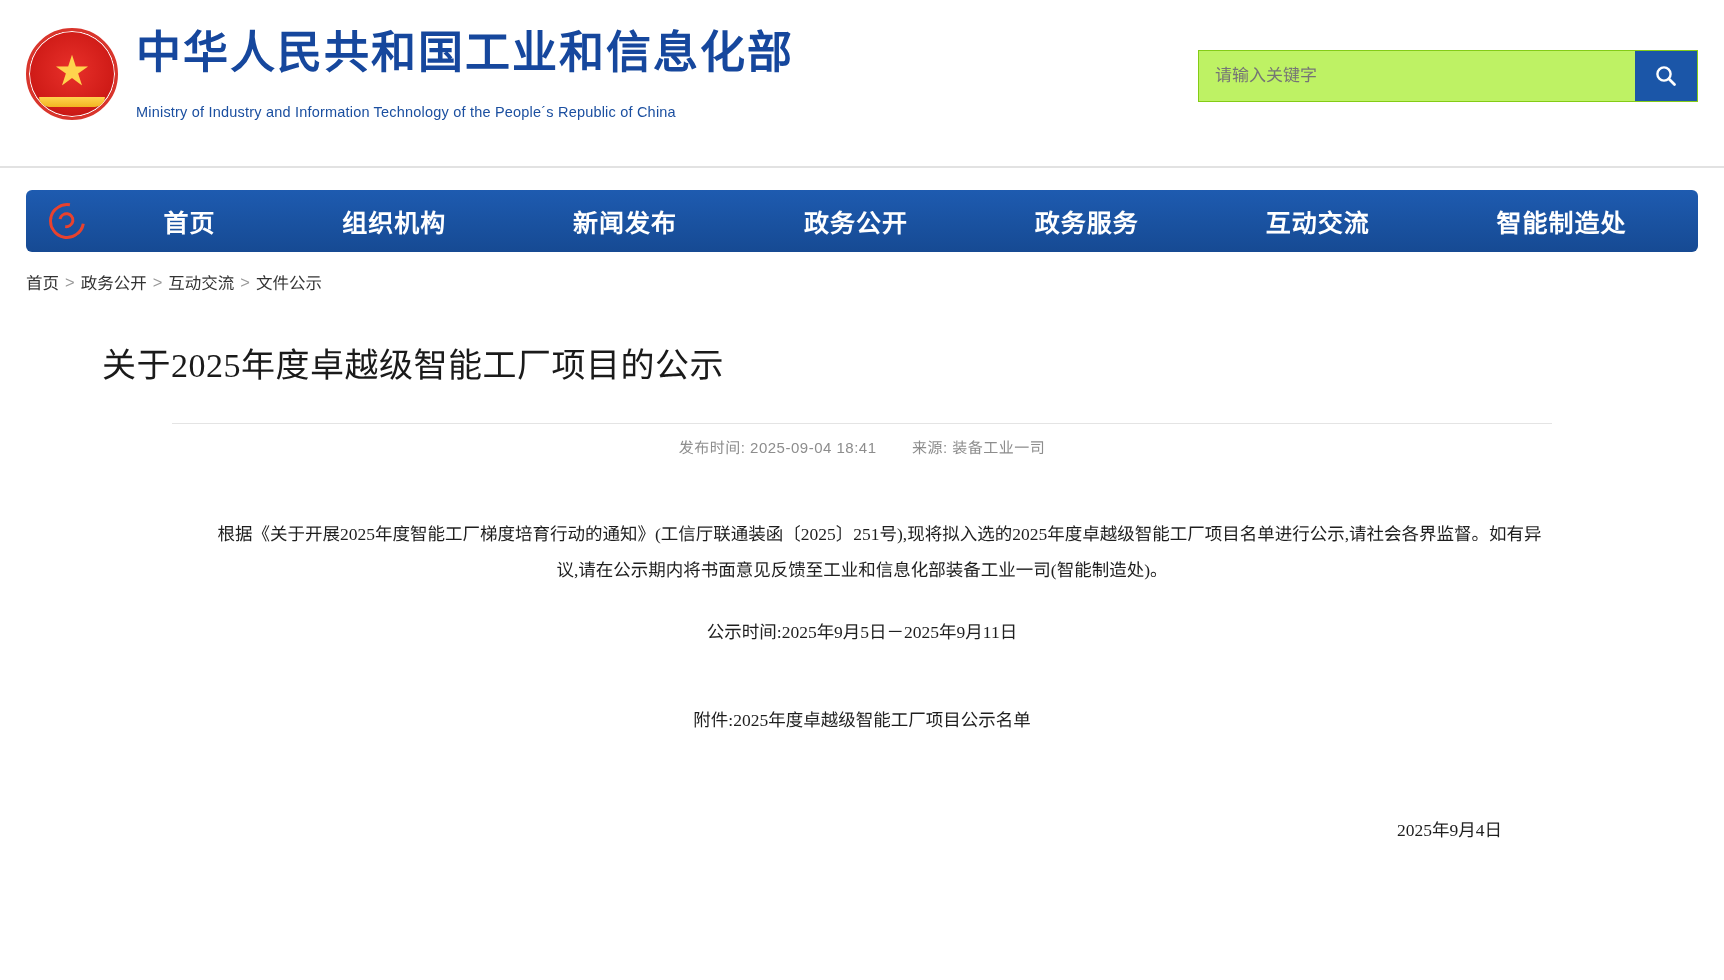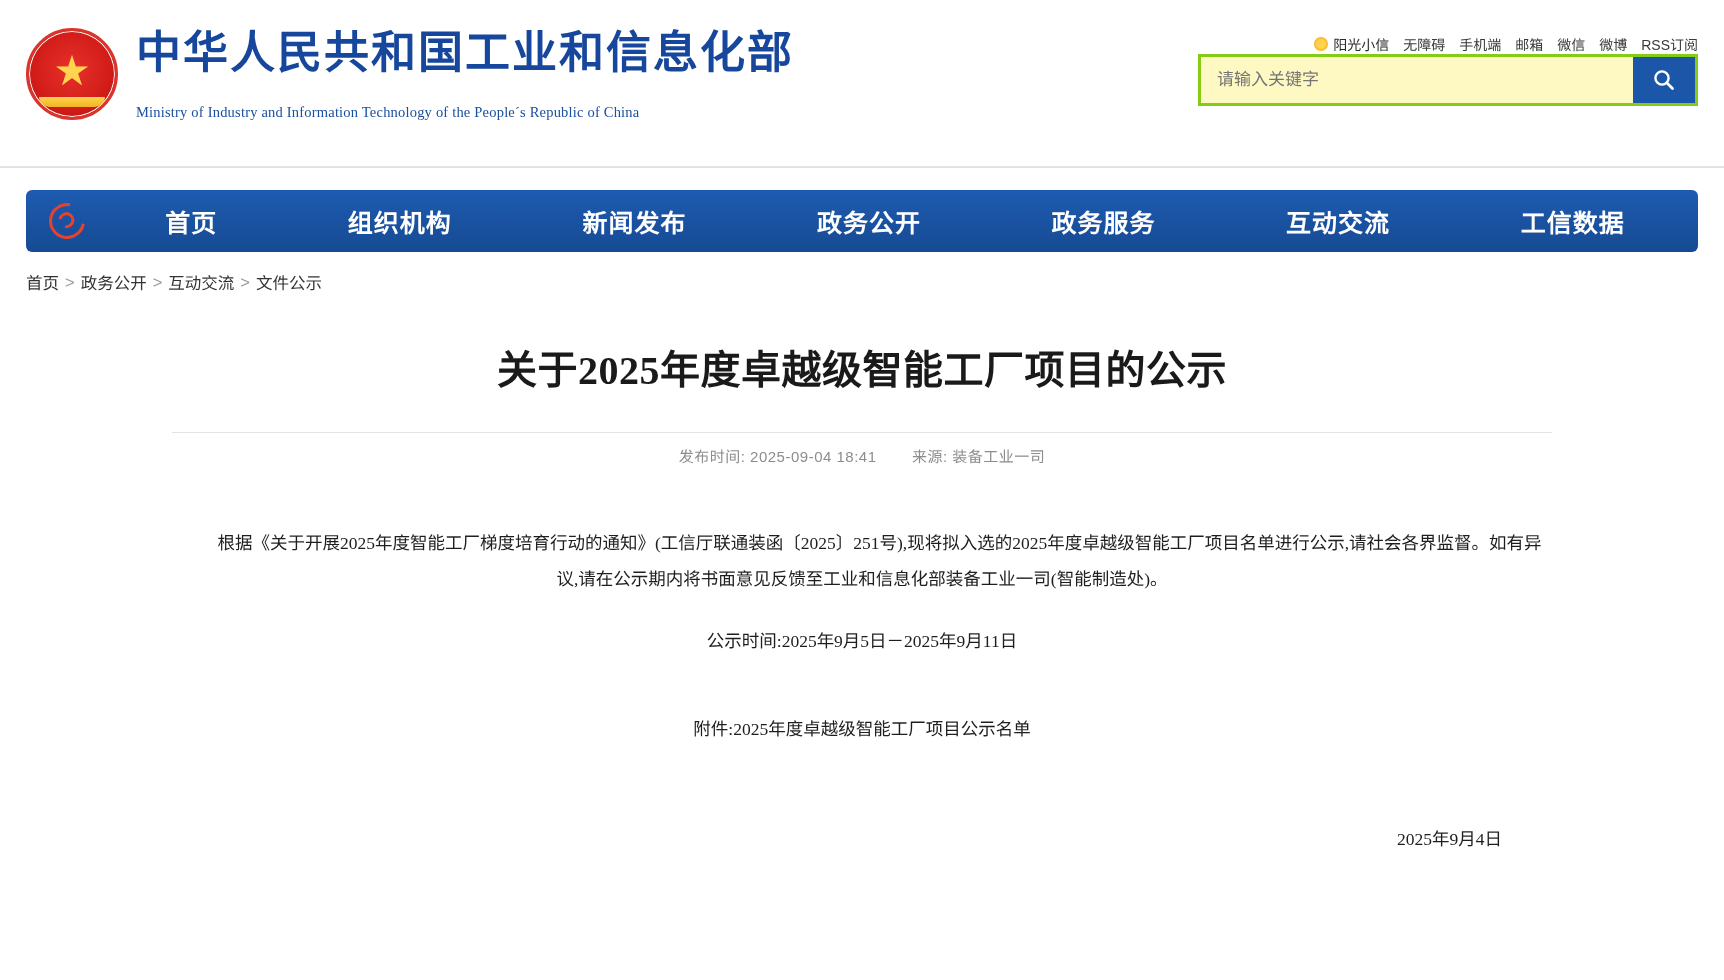--- a/index.html
+++ b/index.html
@@ -79,21 +79,20 @@
     color: #16479d;
     line-height: 1.15;
     white-space: nowrap;
   }
   .brand-en {
     margin-top: 24px;
     font-size: 14.5px;
     color: #1b4fa0;
     letter-spacing: 0.2px;
     white-space: nowrap;
-    font-family: Liberation Serif, serif;
   }
 
   .header-right {
     position: absolute;
     right: 26px;
     top: 34px;
     width: 500px;
   }
   .quicklinks {
     display: flex;
@@ -114,26 +113,26 @@
     color: #2a2a2a;
   }
   .sun-icon {
     width: 14px;
     height: 14px;
     border-radius: 50%;
     background: radial-gradient(circle, #ffd34d 40%, #f39200 100%);
     display: inline-block;
   }
   .searchbar {
-    margin-top: 0;
+    margin-top: 16px;
     height: 52px;
-    border: 3px solid #84cc16;
+    border: 1px solid #84cc16;
     display: flex;
     align-items: stretch;
-    background: #fef9c3;
+    background: #bef264;
     box-sizing: border-box;
   }
   .searchbar input {
     flex: 1;
     border: 0;
     outline: none;
     padding: 0 16px;
     font-size: 17px;
     color: #666;
     font-family: "Liberation Sans", sans-serif;
@@ -217,24 +216,23 @@
   }
   .breadcrumb .crumb { cursor: pointer; }
   .breadcrumb .sep { color: #999; }
 
   
   .article {
     margin: 44px auto 0 auto;
     width: 1520px;
   }
   .article-title {
-    text-align: center;
-    font-family: "Liberation Serif", serif;
-    font-weight: bold;
-    font-size: 40px;
+    font-family: "Liberation Serif", serif;
+    font-weight: normal;
+    font-size: 34px;
     color: #1a1a1a;
     letter-spacing: 0.5px;
   }
   .meta-rule {
     margin: 36px auto 0 auto;
     width: 1380px;
     border-top: 1px solid #e4e4e4;
   }
   .meta {
     margin-top: 12px;
@@ -274,32 +272,20 @@
   <div class="header">
     <div class="brand">
       <div class="emblem"></div>
       <div class="brand-text">
         <div class="brand-cn">中华人民共和国工业和信息化部</div>
         <div class="brand-en">Ministry of Industry and Information Technology of the People´s Republic of China</div>
       </div>
     </div>
 
     <div class="header-right">
-      <div class="quicklinks">
-        <span class="ql ql-first">
-          <span class="sun-icon"></span>
-          <span>阳光小信</span>
-        </span>
-        <span class="ql">无障碍</span>
-        <span class="ql">手机端</span>
-        <span class="ql">邮箱</span>
-        <span class="ql">微信</span>
-        <span class="ql">微博</span>
-        <span class="ql">RSS订阅</span>
-      </div>
 
       <div class="searchbar">
         <input type="text" placeholder="请输入关键字" style="">
         <button class="search-btn">
           <span>
             <svg width="26" height="26" viewBox="0 0 26 26" aria-hidden="true">
               <circle cx="11" cy="11" r="6.6" fill="none" stroke="#ffffff" stroke-width="2.4"></circle>
               <line x1="16" y1="16" x2="21.5" y2="21.5" stroke="#ffffff" stroke-width="2.8" stroke-linecap="round"></line>
             </svg>
           </span>
@@ -312,21 +298,21 @@
     <div class="nav-logo">
       <span class="swirl"></span>
     </div>
     <div class="nav-items">
       <div class="nav-item">首页</div>
       <div class="nav-item">组织机构</div>
       <div class="nav-item">新闻发布</div>
       <div class="nav-item">政务公开</div>
       <div class="nav-item">政务服务</div>
       <div class="nav-item">互动交流</div>
-      <div class="nav-item">工信数据</div>
+      <div class="nav-item">智能制造处</div>
     </div>
   </div>
 
   <div class="breadcrumb">
     <span class="crumb">首页</span>
     <span class="sep">&gt;</span>
     <span class="crumb">政务公开</span>
     <span class="sep">&gt;</span>
     <span class="crumb">互动交流</span>
     <span class="sep">&gt;</span>

